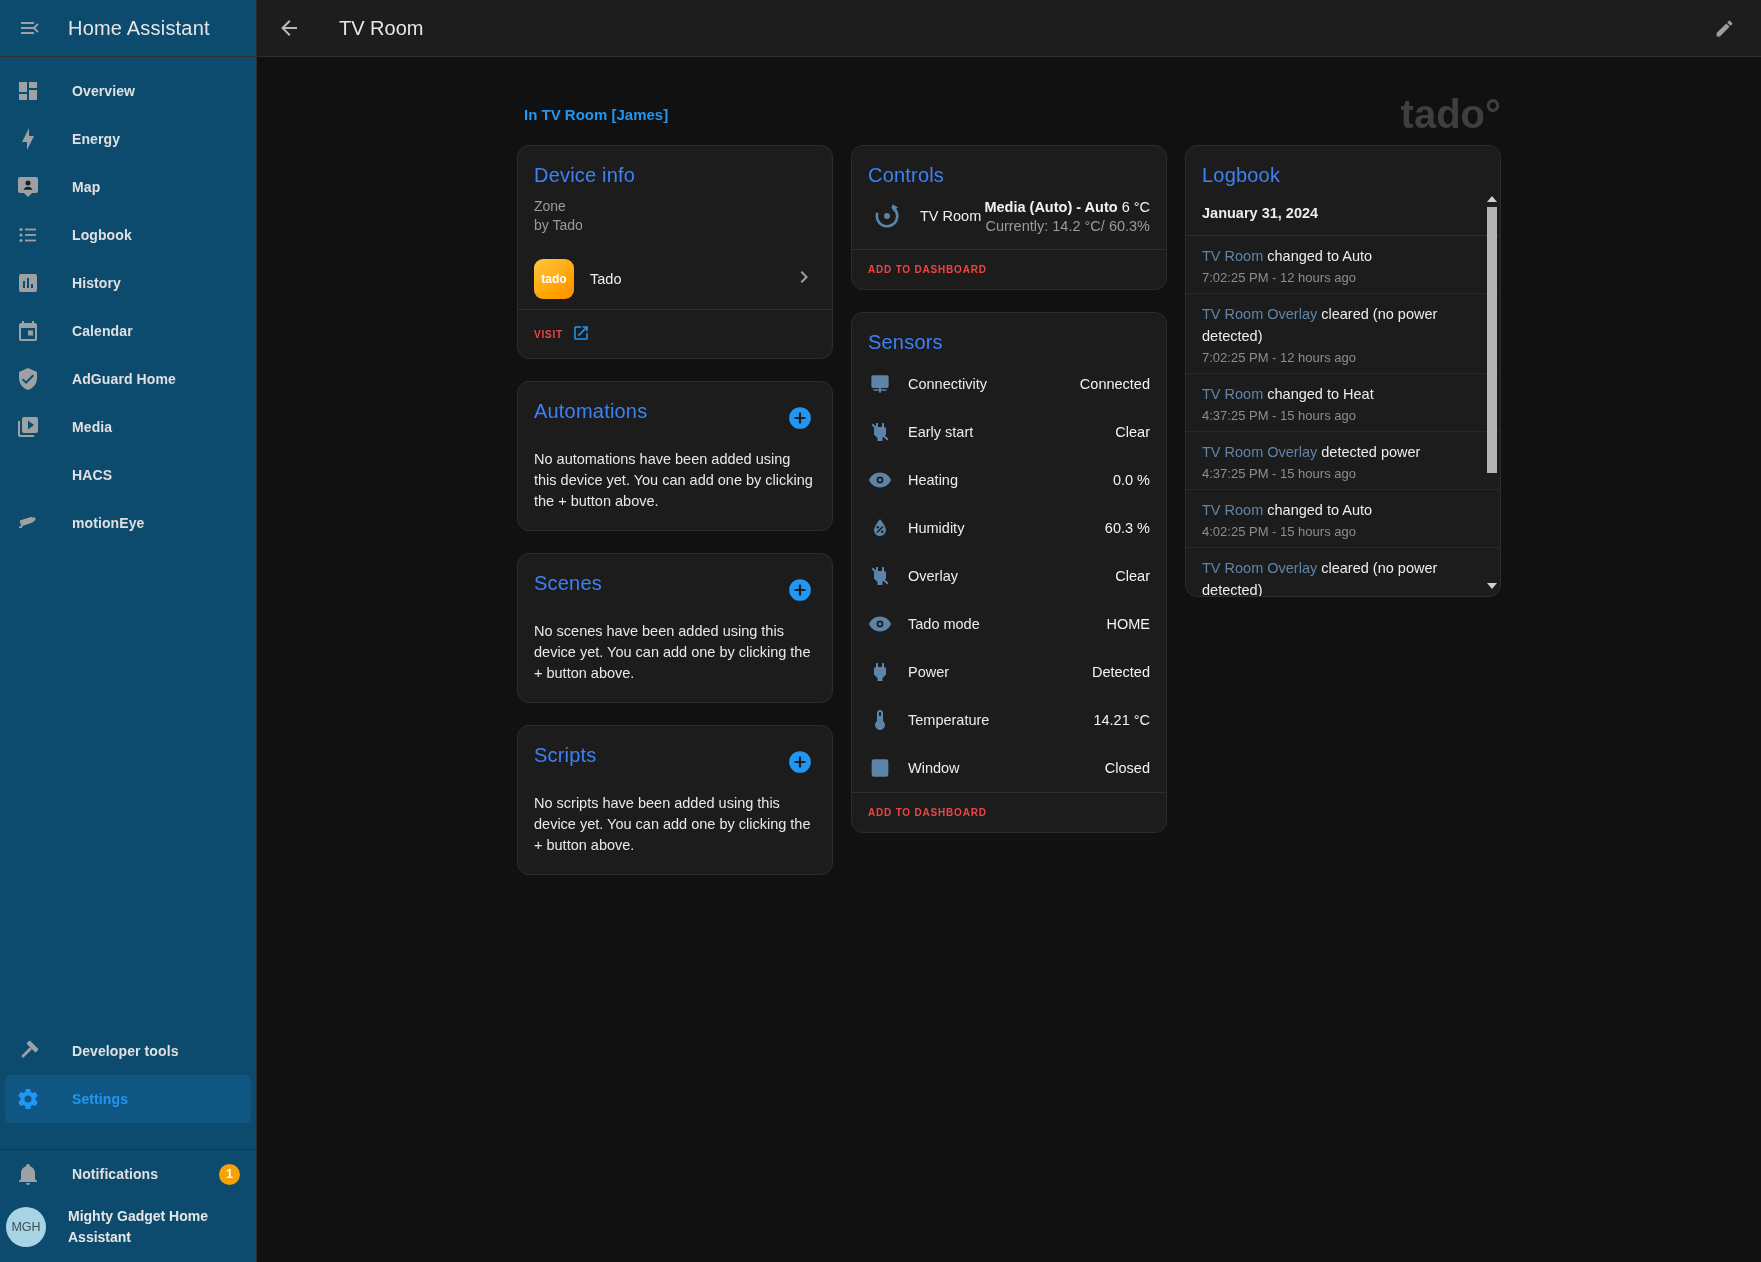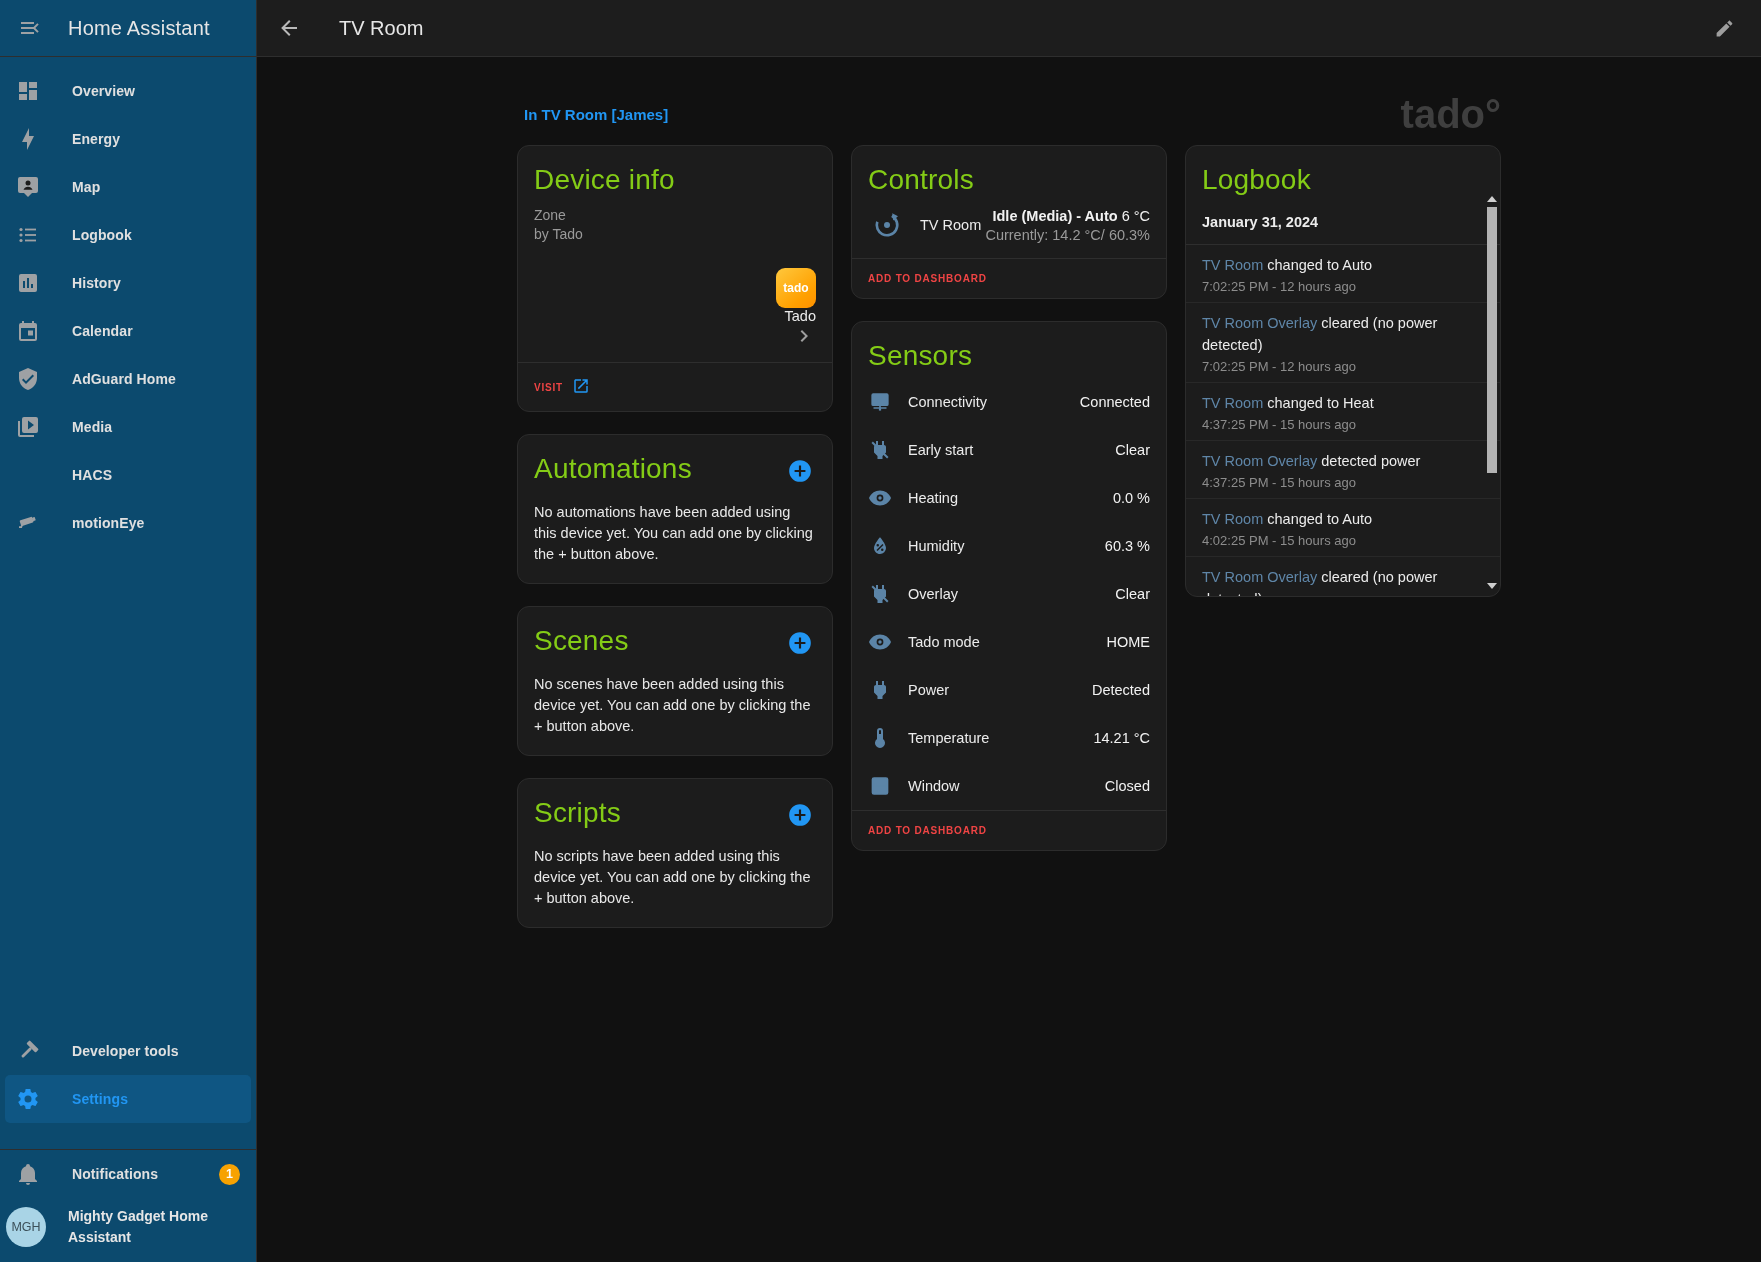--- a/index.html
+++ b/index.html
@@ -62,31 +62,31 @@
   .content { flex:1; overflow:hidden; }
   .content-inner { width:984px; margin:0 auto; }
   .content-header { display:flex; justify-content:space-between; align-items:center; margin:36px 0 10px; height:42px; }
   .area-link { color:#2196f3; font-size:15px; font-weight:600; cursor:pointer; text-decoration:none; padding-left:7px; }
   .brand { color:#3f3f3f; font-size:40px; font-weight:600; letter-spacing:0; line-height:1; user-select:none; }
 
   .columns { display:flex; gap:18px; align-items:flex-start; }
   .col { width:316px; display:flex; flex-direction:column; gap:22px; }
 
   .card { background:#1c1c1c; border:1px solid #2c2c2c; border-radius:12px; overflow:hidden; }
-  .card h2 { font-size:28px; font-weight:400; color:#84cc16; letter-spacing:.2px; }
+  .card h2 { font-size:20px; font-weight:400; color:#3b82f6; letter-spacing:.2px; }
   .card-pad-title { padding:18px 16px 6px; }
   .card-header { display:flex; justify-content:space-between; align-items:flex-start; padding:18px 16px 4px; }
   .plus-btn { background:none; border:none; cursor:pointer; padding:3px; margin-top:2px; }
   .card-divider { border-top:1px solid #2e2e2e; }
   .card-actions { padding:14px 16px; display:flex; align-items:center; gap:9px; }
   .link-btn { color:#ef4444; font-size:10px; font-weight:700; letter-spacing:.8px; cursor:pointer; background:none; border:none; display:flex; align-items:center; gap:9px; font-family:inherit; }
 
   
   .dev-sub { padding:4px 16px 0; font-size:14px; color:#9a9a9a; line-height:19px; }
-  .integration-row { margin-top:16px; padding:8px 16px 10px; display:flex; align-items:flex-end; cursor:pointer;flex-direction:column; }
+  .integration-row { margin-top:16px; padding:8px 16px 10px; display:flex; align-items:center; cursor:pointer; }
   .int-icon {
     width:40px; height:40px; border-radius:9px;
     background:linear-gradient(140deg,#ffc83d 0%,#ffa000 70%,#ff9000 100%);
     color:#fff; font-size:12px; font-weight:700; display:flex; align-items:center; justify-content:center;
   }
   .int-label { margin-left:16px; font-size:14.5px; font-weight:500; color:#ececec; flex:1; }
 
   
   .empty-text { padding:8px 16px 18px; font-size:14.5px; line-height:21px; color:#e8e8e8; }
 
@@ -371,21 +371,21 @@
                     <g fill="none" stroke="currentColor" stroke-width="2.1">
                       <circle cx="12" cy="12" r="8.2" stroke-dasharray="37 15" transform="rotate(-62 12 12)"></circle>
                     </g>
                     <path d="M16.2,2.6L20.8,4.9L16.9,8.4Z" fill="currentColor"></path>
                     <circle cx="12" cy="12" r="2.4" fill="currentColor"></circle>
                   </svg>
                 </span>
                 <span class="entity-name">TV Room</span>
                 <span class="entity-state">
                   <div class="state-main">
-                    <b>Idle (Media) - Auto</b>
+                    <b>Media (Auto) - Auto</b>
                     <span>6 °C</span>
                   </div>
                   <div class="state-sub">Currently: 14.2 °C/ 60.3%</div>
                 </span>
               </div>
               <div class="card-divider"></div>
               <div class="card-actions">
                 <button class="link-btn">ADD TO DASHBOARD</button>
               </div>
             </div>

